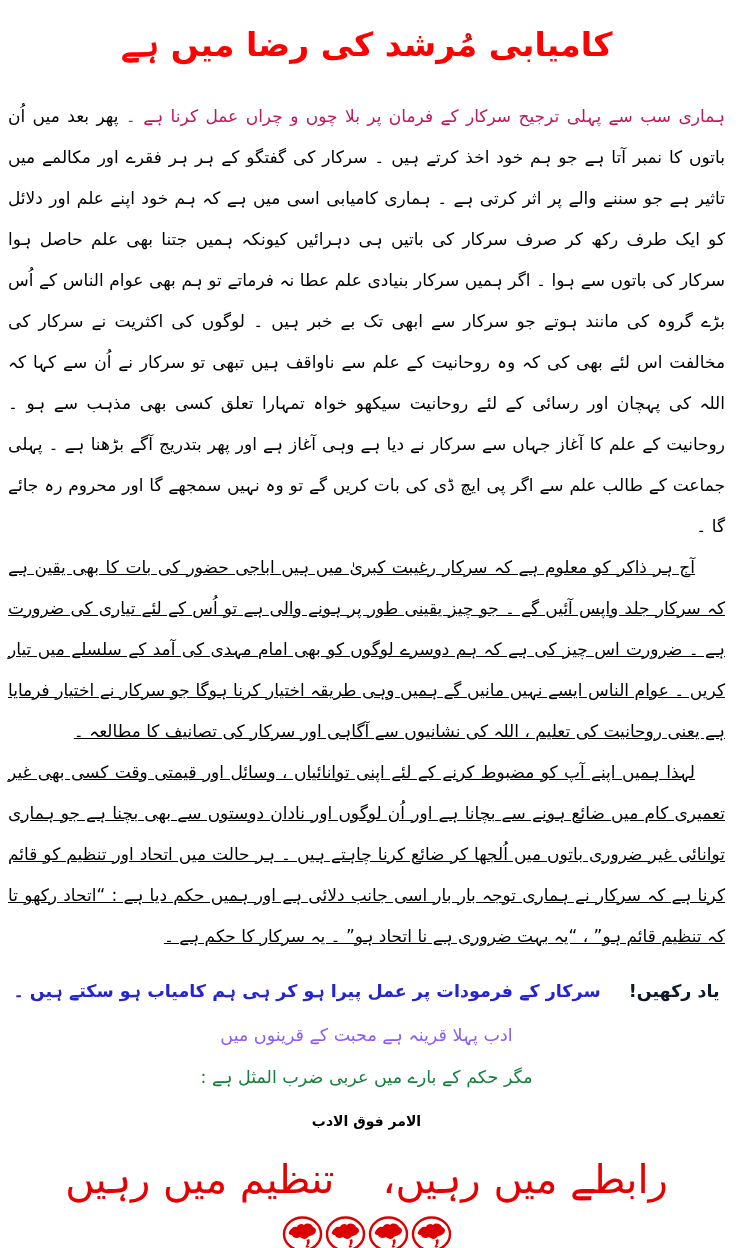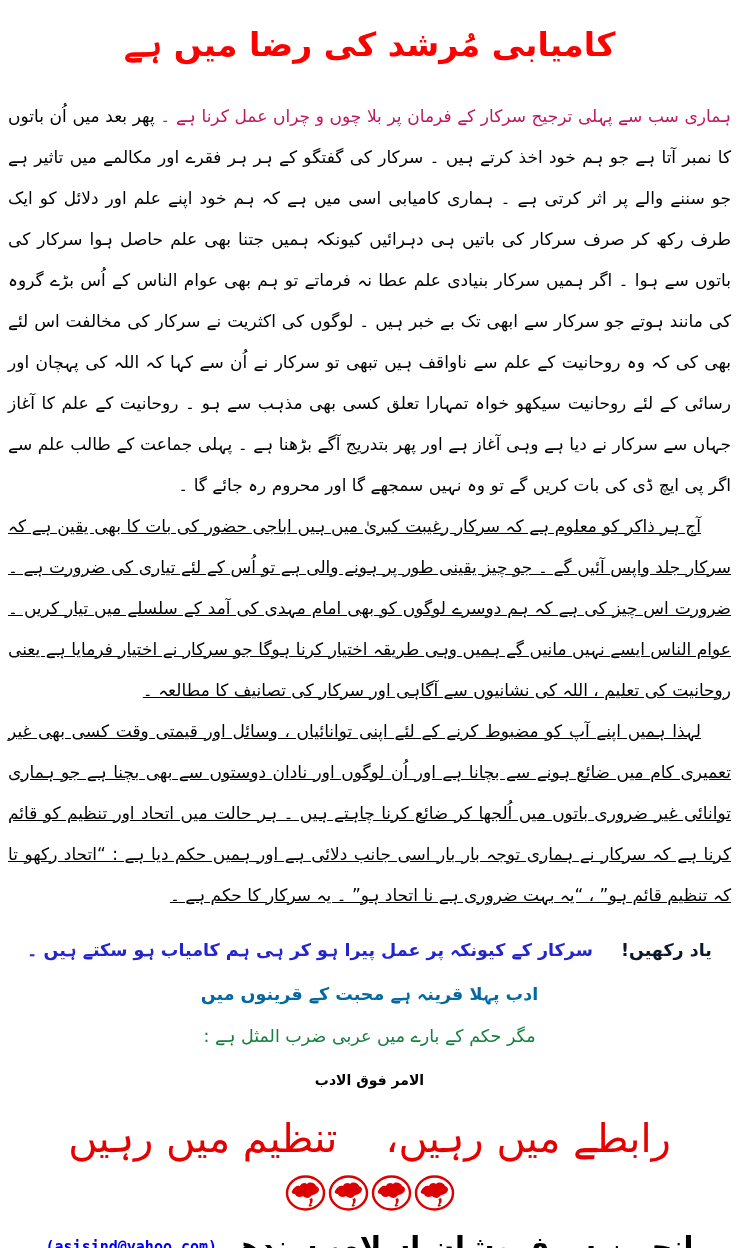--- a/index.html
+++ b/index.html
@@ -1,39 +1,39 @@
 <!DOCTYPE html>
 <html lang="ur" dir="rtl"><head>
 <meta charset="utf-8">
 <style>
   html,body{margin:0;padding:0;background:#ffffff;}
   .page{
     width:739px;height:1248px;margin:0 auto;background:#ffffff;
-    overflow:hidden;box-sizing:border-box;padding:10px 8px 0 8px;
+    overflow:hidden;box-sizing:border-box;padding:10px 14px 0 8px;
     font-family:"DejaVu Sans",sans-serif;direction:rtl;
   }
   .title{
     text-align:center;font-size:33px;font-weight:bold;color:#ff0000;
     margin:10px 0 26px 0;line-height:1.5;
   }
   .body-text{
     font-size:17px;color:#000000;text-align:justify;line-height:41px;
     margin:0;
   }
   .body-text.indent{text-indent:30px;text-decoration:underline;}
   .blue{color:#be185d;}
   .reminder{
     text-align:center;font-size:17.5px;font-weight:bold;margin:14px 0 4px 0;line-height:40px;
   }
   .reminder .label{color:#0f172a;margin-left:22px;}
   .reminder .rest{color:#2525cf;}
   .center-line{
     text-align:center;font-size:17.5px;line-height:40px;margin:2px 0;color:#15803d;
   }
-  .couplet{color:#0369a1;font-weight:bold;}
+  .couplet{color:#8b5cf6;font-weight:normal;}
   .proverb-row{
     display:flex;justify-content:center;align-items:center;gap:58px;
     margin:16px 0 10px 0;direction:rtl;
   }
   .proverb-arabic{font-size:14px;font-weight:bold;color:#000;}
   .proverb-trans{font-size:18px;color:#000;}
   .slogan{
     text-align:center;color:#e60000;font-weight:normal;font-size:40px;
     margin:24px 0 10px 0;line-height:1.3;
   }
@@ -63,21 +63,21 @@
   <p class="body-text">
     <span class="blue">ہماری سب سے پہلی ترجیح سرکار کے فرمان پر بلا چوں و چراں عمل کرنا ہے ۔ </span><span>پھر بعد میں اُن باتوں کا نمبر آتا ہے جو ہم خود اخذ کرتے ہیں ۔ سرکار کی گفتگو کے ہر ہر فقرے اور مکالمے میں تاثیر ہے جو سننے والے پر اثر کرتی ہے ۔ ہماری کامیابی اسی میں ہے کہ ہم خود اپنے علم اور دلائل کو ایک طرف رکھ کر صرف سرکار کی باتیں ہی دہرائیں کیونکہ ہمیں جتنا بھی علم حاصل ہوا سرکار کی باتوں سے ہوا ۔ اگر ہمیں سرکار بنیادی علم عطا نہ فرماتے تو ہم بھی عوام الناس کے اُس بڑے گروہ کی مانند ہوتے جو سرکار سے ابھی تک بے خبر ہیں ۔ لوگوں کی اکثریت نے سرکار کی مخالفت اس لئے بھی کی کہ وہ روحانیت کے علم سے ناواقف ہیں تبھی تو سرکار نے اُن سے کہا کہ اللہ کی پہچان اور رسائی کے لئے روحانیت سیکھو خواہ تمہارا تعلق کسی بھی مذہب سے ہو ۔ روحانیت کے علم کا آغاز جہاں سے سرکار نے دیا ہے وہی آغاز ہے اور پھر بتدریج آگے بڑھنا ہے ۔ پہلی جماعت کے طالب علم سے اگر پی ایچ ڈی کی بات کریں گے تو وہ نہیں سمجھے گا اور محروم رہ جائے گا ۔</span>
   </p>
 
   <p class="body-text indent">آج ہر ذاکر کو معلوم ہے کہ سرکار رغیبت کبریٰ میں ہیں اباجی حضور کی بات کا بھی یقین ہے کہ سرکار جلد واپس آئیں گے ۔ جو چیز یقینی طور پر ہونے والی ہے تو اُس کے لئے تیاری کی ضرورت ہے ۔ ضرورت اس چیز کی ہے کہ ہم دوسرے لوگوں کو بھی امام مہدی کی آمد کے سلسلے میں تیار کریں ۔ عوام الناس ایسے نہیں مانیں گے ہمیں وہی طریقہ اختیار کرنا ہوگا جو سرکار نے اختیار فرمایا ہے یعنی روحانیت کی تعلیم ، اللہ کی نشانیوں سے آگاہی اور سرکار کی تصانیف کا مطالعہ ۔</p>
 
   <p class="body-text indent">لہذا ہمیں اپنے آپ کو مضبوط کرنے کے لئے اپنی توانائیاں ، وسائل اور قیمتی وقت کسی بھی غیر تعمیری کام میں ضائع ہونے سے بچانا ہے اور اُن لوگوں اور نادان دوستوں سے بھی بچنا ہے جو ہماری توانائی غیر ضروری باتوں میں اُلجھا کر ضائع کرنا چاہتے ہیں ۔ ہر حالت میں اتحاد اور تنظیم کو قائم کرنا ہے کہ سرکار نے ہماری توجہ بار بار اسی جانب دلائی ہے اور ہمیں حکم دیا ہے : “اتحاد رکھو تا کہ تنظیم قائم ہو” ، “یہ بہت ضروری ہے نا اتحاد ہو” ۔ یہ سرکار کا حکم ہے ۔</p>
 
   <div class="reminder">
     <span class="label">یاد رکھیں!</span>
-    <span class="rest">سرکار کے کیونکہ پر عمل پیرا ہو کر ہی ہم کامیاب ہو سکتے ہیں ۔</span>
+    <span class="rest">سرکار کے فرمودات پر عمل پیرا ہو کر ہی ہم کامیاب ہو سکتے ہیں ۔</span>
   </div>
 
   <div class="center-line couplet">ادب پہلا قرینہ ہے محبت کے قرینوں میں</div>
 
   <div class="center-line">مگر حکم کے بارے میں عربی ضرب المثل ہے :</div>
 
   <div class="proverb-row">
     <span class="proverb-arabic">الامر فوق الادب</span>
   </div>
 

